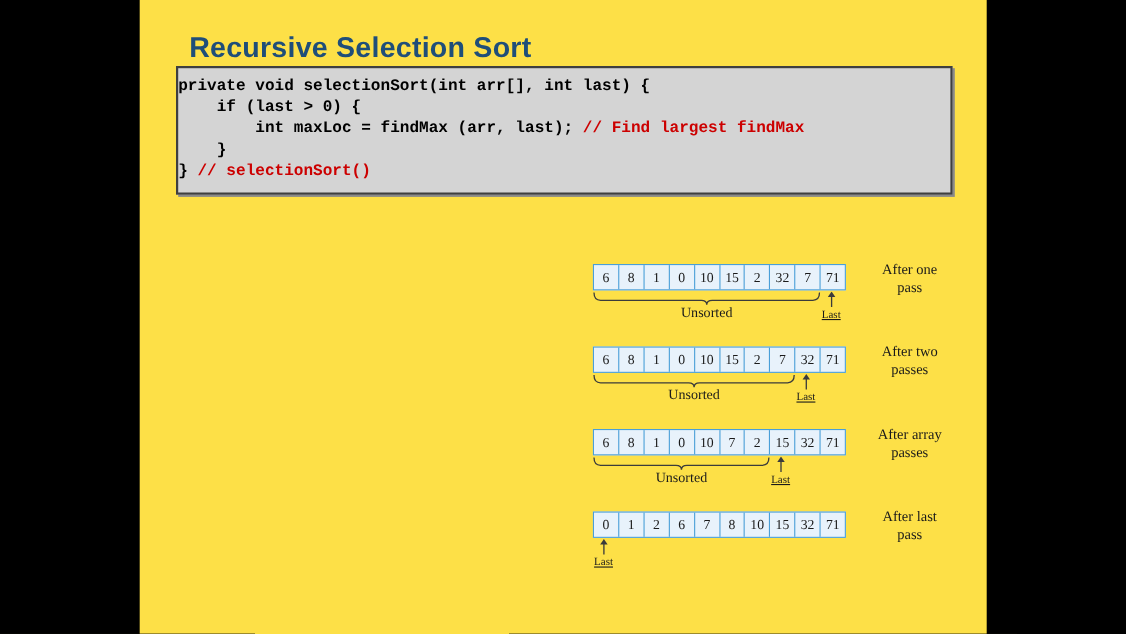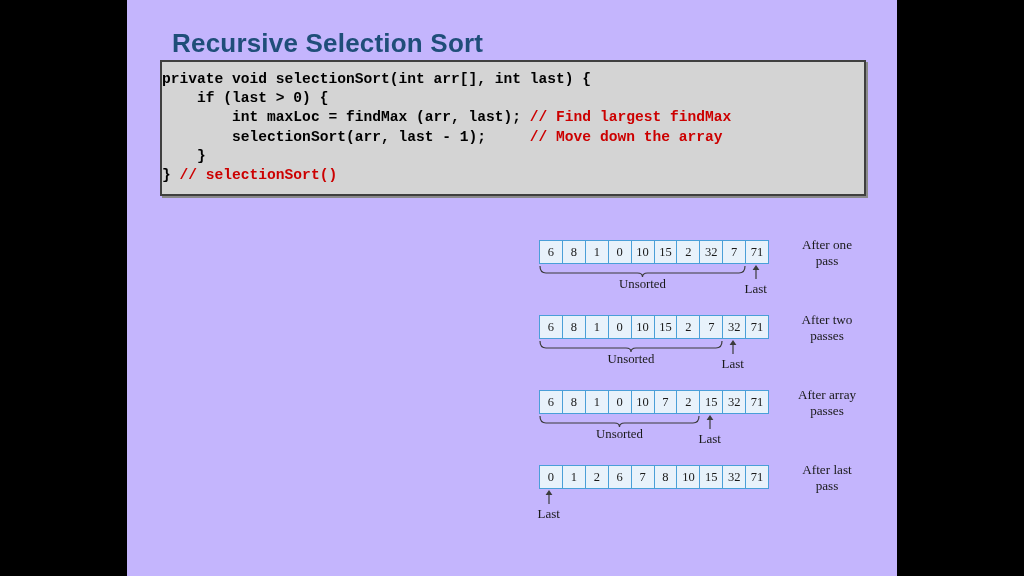--- a/index.html
+++ b/index.html
@@ -19,21 +19,21 @@
     height: 576px;
     background: #000000;
   }
   
   #slide {
     position: absolute;
     left: 127px;
     top: 0px;
     width: 770px;
     height: 576px;
-    background: #c4b5fd;
+    background: #fde047;
     overflow: hidden;
   }
   .bar {
     position: absolute;
     top: 0;
     height: 576px;
     background: #000000;
   }
   #bar-left  { left: 0;     width: 127px; }
   #bar-right { left: 897px; width: 127px; }
@@ -144,43 +144,43 @@
   .last-marker {
     position: absolute;
     top: 1px;
     width: 40px;
     margin-left: -20px;
     text-align: center;
   }
   .last-marker svg { display: block; margin: 0 auto; }
   .last-label {
     font-family: "Liberation Serif", serif;
-    font-size: 13px;
+    font-size: 10px;
     color: #1a1a1a;
     margin-top: 1px;
     white-space: nowrap;
+    text-decoration: underline;
   }
 </style>
 </head>
 <body>
 
 <div id="stage">
 
   <div class="bar" id="bar-left"></div>
   <div class="bar" id="bar-right"></div>
 
   <div id="slide">
 
     <div id="title">Recursive Selection Sort</div>
 
     <div id="code-block" style="background: rgb(212, 212, 212); border-color: rgb(63, 63, 63);">
         <div class="code-line"><span>private void selectionSort(int arr[], int last) {</span></div>
         <div class="code-line"><span>    if (last &gt; 0) {</span></div>
         <div class="code-line"><span>        int maxLoc = findMax (arr, last); </span><span class="code-comment" style="color: rgb(204, 0, 0);">// Find largest findMax</span></div>
-        <div class="code-line"><span>        selectionSort(arr, last - 1);     </span><span class="code-comment" style="color: rgb(204, 0, 0);">// Move down the array</span></div>
         <div class="code-line"><span>    }</span></div>
         <div class="code-line"><span>} </span><span class="code-comment" style="color: rgb(204, 0, 0);">// selectionSort()</span></div>
       </div>
 
     <div id="diagrams">
         <div class="array-row" style="top: 12px;">
           <div class="cells" style="background: rgb(232, 242, 251); border-color: rgb(74, 159, 216);">
             <div class="cell" style="border-right-color: rgb(74, 159, 216);">6</div>
             <div class="cell" style="border-right-color: rgb(74, 159, 216);">8</div>
             <div class="cell" style="border-right-color: rgb(74, 159, 216);">1</div>

